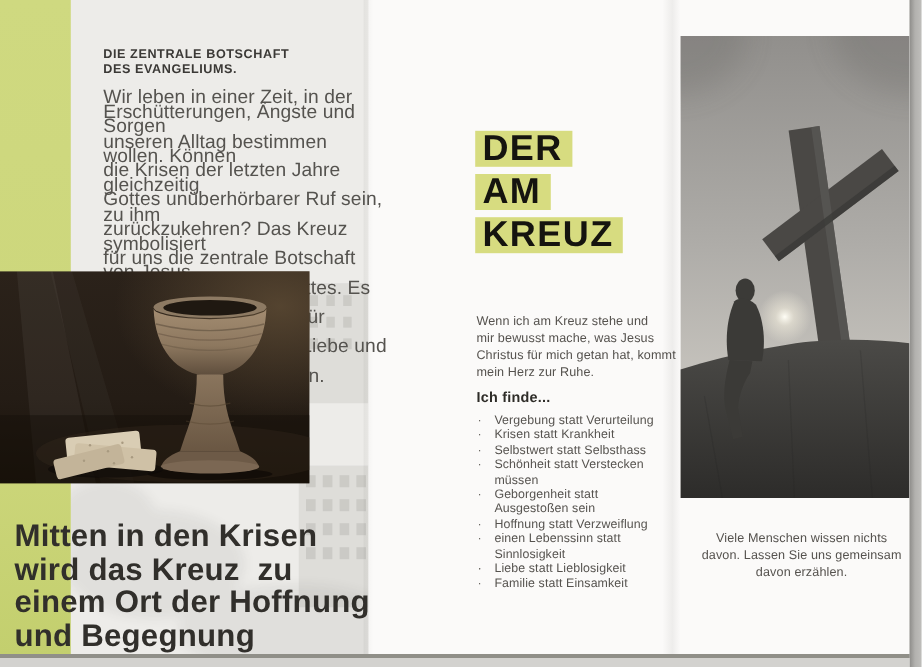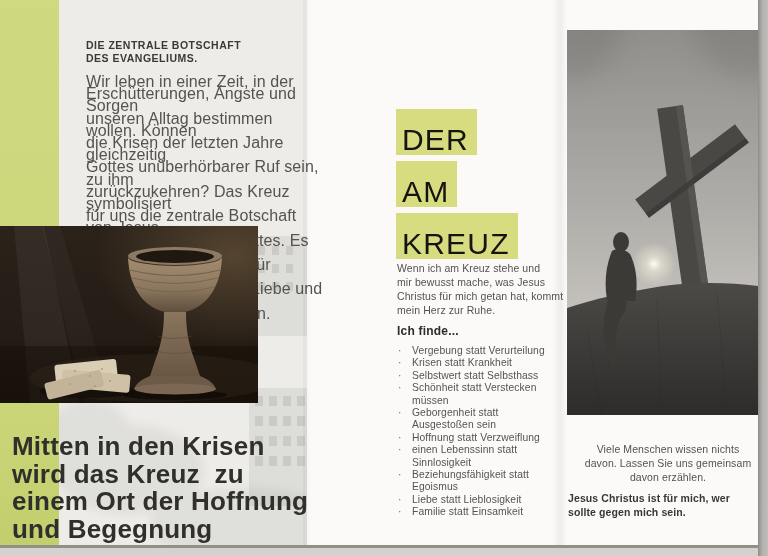--- a/index.html
+++ b/index.html
@@ -21,22 +21,22 @@
   .intro{position:absolute;left:86px;top:76px;width:240px;
     font-size:16px;line-height:12.2px;color:#55534f;letter-spacing:.1px;}
   .chalice{position:absolute;left:0;top:226px;width:258px;height:177px;}
   .headline{position:absolute;left:12px;top:433px;width:340px;
     font-size:26px;line-height:27.5px;font-weight:bold;color:#312f2b;letter-spacing:.2px;}
   
   .title{position:absolute;left:396px;top:109px;}
   .title-line{margin-bottom:6px;}
   .title-line span{
     display:inline-block;background:#d7dc80;color:#15140f;
-    font-size:30px;line-height:30px;font-weight:normal;letter-spacing:1.2px;
-    padding:16px 8px 0 6px;}
+    font-size:30px;line-height:30px;font-weight:bold;letter-spacing:1.2px;
+    padding:0 8px 0 6px;}
   .mid-intro{position:absolute;left:397px;top:261px;width:185px;
     font-size:10.5px;line-height:14px;color:#55524e;letter-spacing:.1px;}
   .list-head{position:absolute;left:397px;top:324px;
     font-size:12px;font-weight:bold;color:#2e2c28;letter-spacing:.2px;}
   .finde-list{position:absolute;left:397px;top:345px;width:175px;
     margin:0;padding:0;list-style:none;
     font-size:10.3px;line-height:12.4px;color:#56534f;letter-spacing:.1px;}
   .finde-list li{position:relative;padding-left:15px;margin:0;}
   .finde-list .blt{position:absolute;left:1px;top:0;color:#6b6862;}
   
@@ -204,22 +204,21 @@
       <li><span class="blt">·</span><span class="pre">Vergebung statt Verurteilung</span></li>
       <li><span class="blt">·</span><span class="pre">Krisen statt Krankheit</span></li>
       <li><span class="blt">·</span><span class="pre">Selbstwert statt Selbsthass</span></li>
       <li><span class="blt">·</span><span class="pre">Schönheit statt Verstecken
 müssen</span></li>
       <li><span class="blt">·</span><span class="pre">Geborgenheit statt
 Ausgestoßen sein</span></li>
       <li><span class="blt">·</span><span class="pre">Hoffnung statt Verzweiflung</span></li>
       <li><span class="blt">·</span><span class="pre">einen Lebenssinn statt
 Sinnlosigkeit</span></li>
-      <li><span class="blt">·</span><span class="pre">Beziehungsfähigkeit statt
-Egoismus</span></li>
+      <li><span class="blt">·</span></li>
       <li><span class="blt">·</span><span class="pre">Liebe statt Lieblosigkeit</span></li>
       <li><span class="blt">·</span><span class="pre">Familie statt Einsamkeit</span></li>
     </ul>
 
     <div class="fold-right"></div>
 
     <svg class="cross-photo" viewBox="0 0 191 385" preserveAspectRatio="none" aria-hidden="true">
       <defs>
         <linearGradient id="skyg" x1="0" y1="0" x2="0" y2="1">
           <stop offset="0" stop-color="#918f8c"></stop>
@@ -260,20 +259,18 @@
       </g>
       <g fill="#3b3a37">
         <ellipse cx="54" cy="212" rx="8" ry="10"></ellipse>
         <path d="M45,221 C39,235 37,252 40,270 L68,271 C71,256 70,238 63,224 C57,218 49,218 45,221 Z"></path>
         <path d="M41,270 C37,286 35,300 38,312 L44,336 L52,334 L48,310 C49,298 53,288 58,281 L60,271 Z"></path>
       </g>
     </svg>
     <div class="p-right pre">Viele Menschen wissen nichts
 davon. Lassen Sie uns gemeinsam
 davon erzählen.</div>
-    <div class="p-quote pre">Jesus Christus ist für mich, wer
-sollte gegen mich sein.</div>
 
   </div>
 
   <div class="edge-right"></div>
   <div class="edge-bottom"></div>
 </div>
 
 </body></html>

